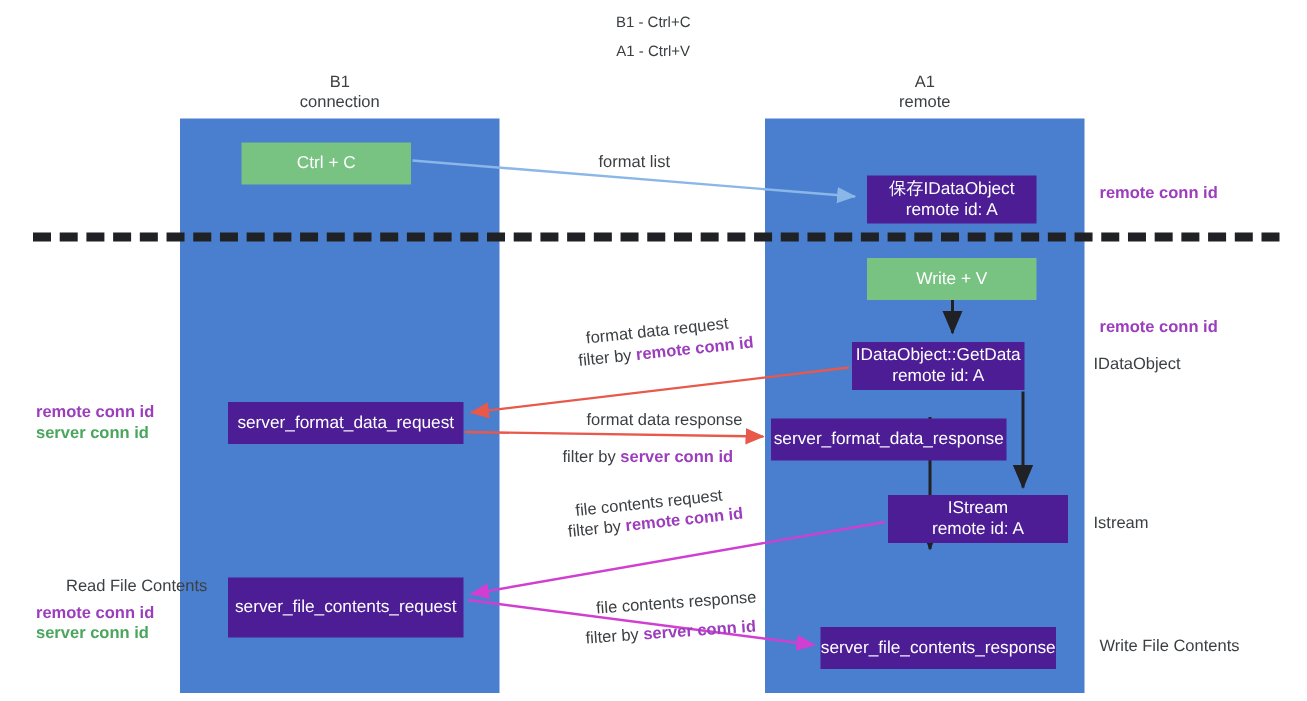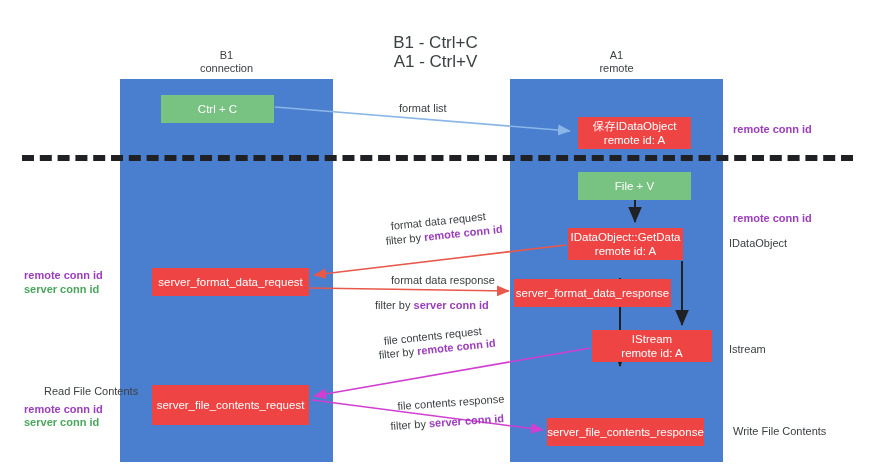--- a/index.html
+++ b/index.html
@@ -9,23 +9,22 @@
     font-family:"Liberation Sans","DejaVu Sans",sans-serif;
     position:relative;
     overflow:hidden;
     color:#3c4043;
   }
   #stage{position:absolute;left:0;top:0;width:871px;height:467px;}
 
   
   .title{
     position:absolute;left:0;top:6px;width:871px;
-    text-align:center;font-size:17px;line-height:19px;color:#3c4043;
+    text-align:center;font-size:10px;line-height:19px;color:#3c4043;
     white-space:pre;
-    margin-top:27px;
   }
 
   
   .lane-head{
     position:absolute;text-align:center;font-size:11px;line-height:13px;
     color:#3c4043;white-space:pre;
   }
 
   
   .lane{position:absolute;background:#4a7ece;}
@@ -39,21 +38,21 @@
   }
 
   
   .node{
     position:absolute;box-sizing:border-box;
     display:flex;flex-direction:column;align-items:center;justify-content:center;
     color:#ffffff;font-size:11.5px;line-height:14px;text-align:center;
     padding:14px 4px;
   }
   .node.green{background:#78c282;}
-  .node.orange{background:#ef4444;}
+  .node.orange{background:#4c1d95;}
   .node .l2{font-size:11.5px;}
 
   #n-ctrlc{left:161px;top:95px;width:113px;height:26px;}
   #n-idataobject{left:578px;top:117px;width:113px;height:32px;}
   #n-ctrlv{left:578px;top:172px;width:113px;height:26px;}
   #n-getdata{left:568px;top:228px;width:115px;height:32px;}
   #n-sfdreq{left:152px;top:268px;width:157px;height:25px;}
   #n-sfdresp{left:514px;top:279px;width:157px;height:25px;}
   #n-istream{left:592px;top:330px;width:120px;height:32px;}
   #n-sfcreq{left:152px;top:385px;width:157px;height:40px;}
@@ -152,21 +151,21 @@
   <div class="node green" id="n-ctrlc">
     <span>Ctrl + C</span>
   </div>
 
   <div class="node orange" id="n-idataobject">
     <span>保存IDataObject</span>
     <span class="l2">remote id: A</span>
   </div>
 
   <div class="node green" id="n-ctrlv">
-    <span>File + V</span>
+    <span>Write + V</span>
   </div>
 
   <div class="node orange" id="n-getdata">
     <span>IDataObject::GetData</span>
     <span class="l2">remote id: A</span>
   </div>
 
   <div class="node orange" id="n-sfdreq">
     <span>server_format_data_request</span>
   </div>

